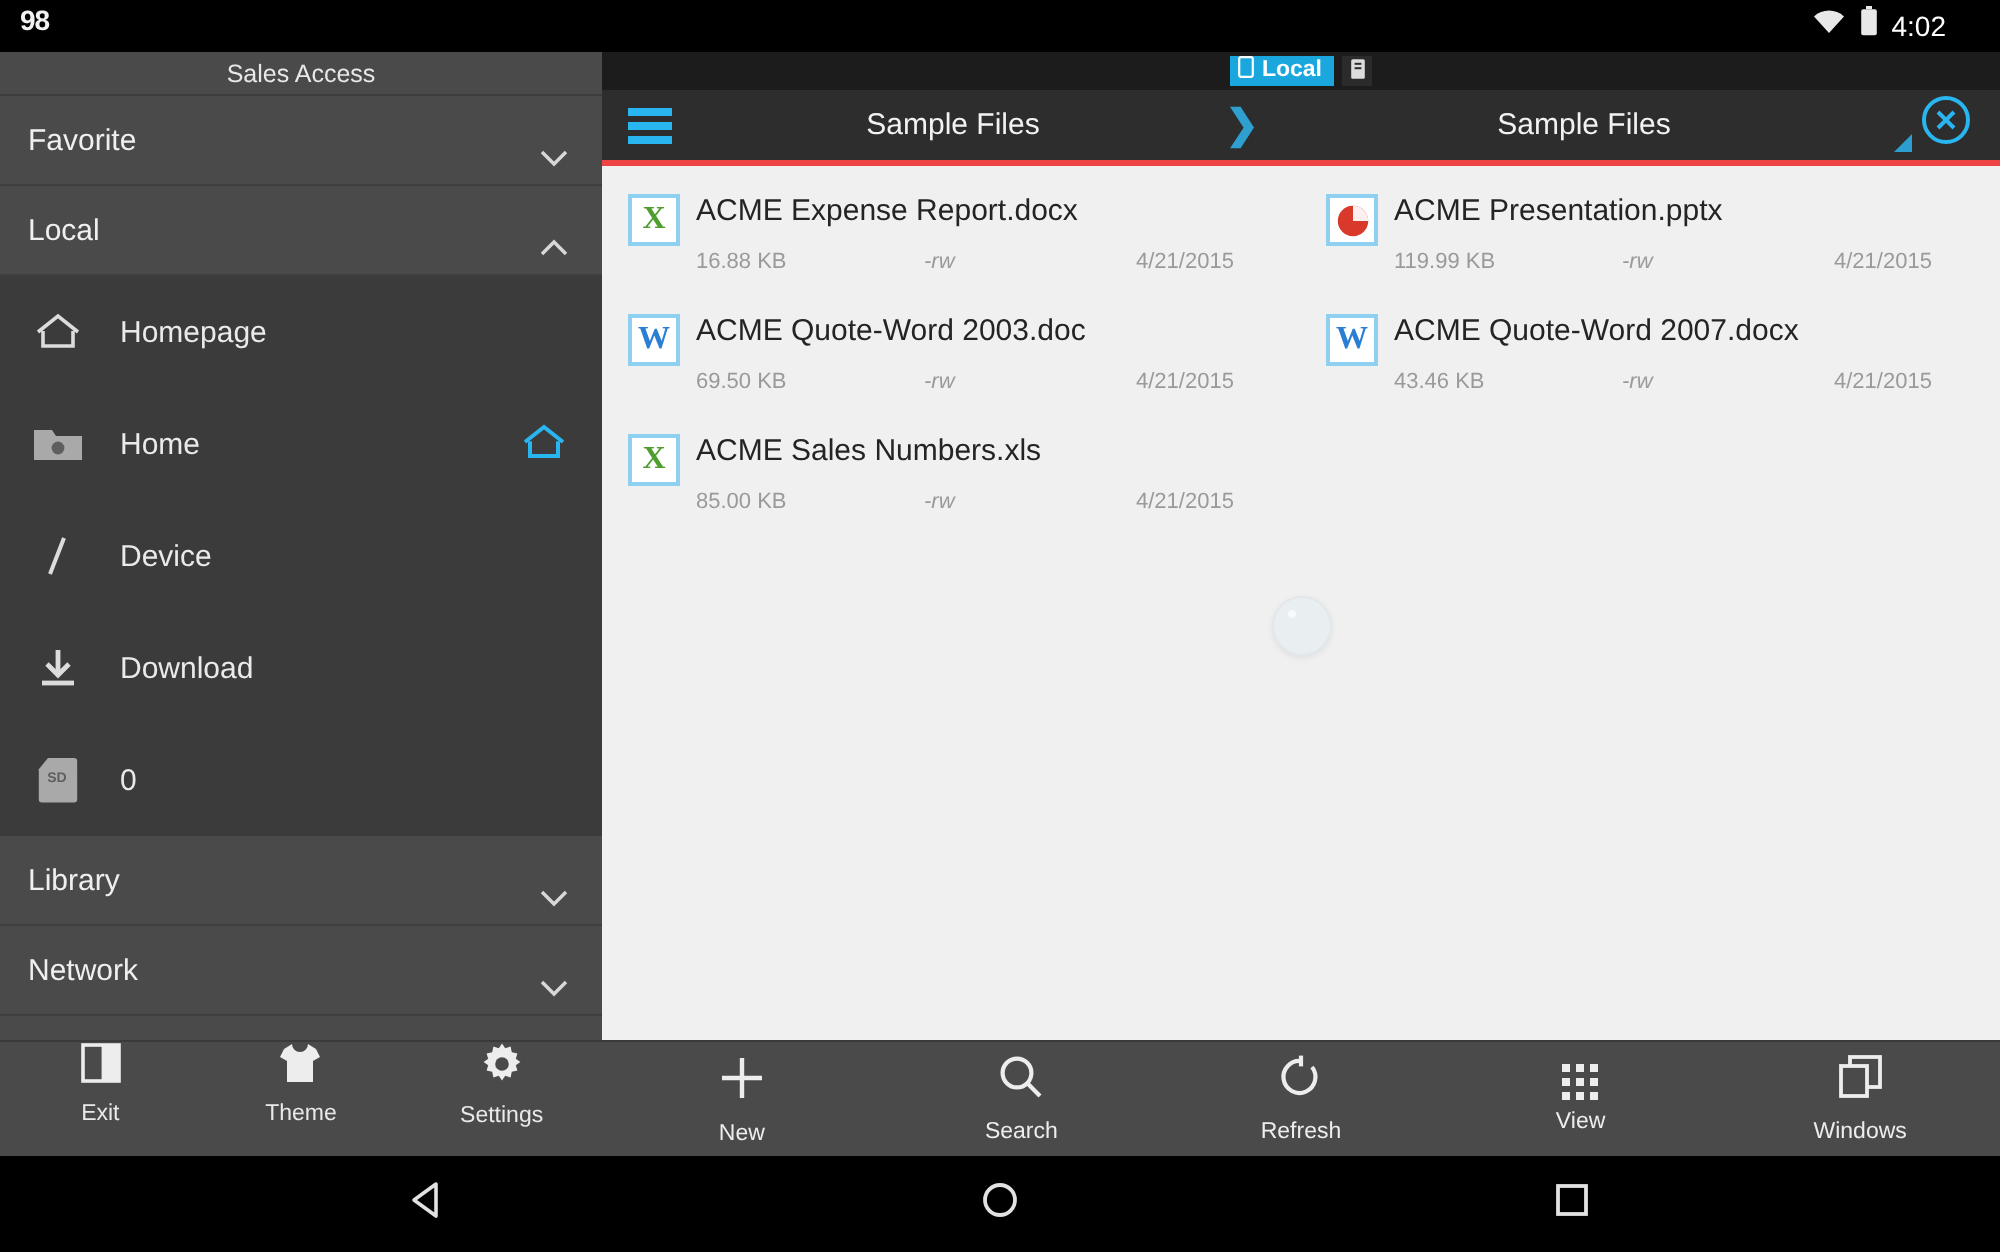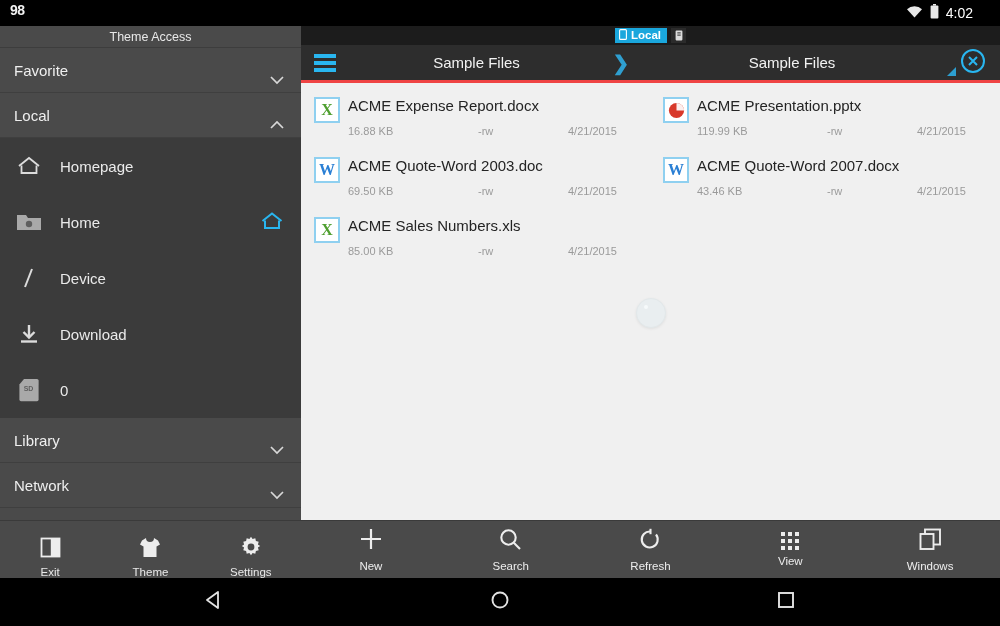--- a/index.html
+++ b/index.html
@@ -57,21 +57,21 @@
   }
   .sb-item .lbl { color:#eaeaea; font-size:15px; }
   .sb-item .trailing {
     position:absolute; right:18px; top:50%; transform:translateY(-50%);
     width:22px; height:22px;
   }
 
   
   .sb-toolbar {
     position:absolute; left:0; top:520px; width:301px; height:58px;
-    background:#4a4a4a; display:flex; align-items:flex-end;
+    background:#4a4a4a; display:flex; align-items:flex-start;
     border-top:1px solid #3a3a3a;
   }
   .sb-tb-item {
     flex:1; display:flex; flex-direction:column; align-items:center; justify-content:center;
     gap:4px; color:#e9e9e9;
   }
   .sb-tb-item .tb-label { font-size:11.5px; }
 
   
   .main { position:absolute; left:301px; top:26px; width:699px; height:494px; background:#f0f0f0; }
@@ -122,21 +122,21 @@
     font-weight:bold; font-size:16px; font-family:"Liberation Serif", serif;
   }
   .fi-x { color:#4f9f2f; }
   .fi-w { color:#2a7fd4; }
   .file-name {
     position:absolute; left:47px; top:6px;
     color:#242424; font-size:15px; white-space:nowrap;
   }
   .file-meta { position:absolute; top:34px; left:47px; width:300px; height:14px; }
   .fm-size { position:absolute; left:0;   color:#9a9a9a; font-size:11px; }
-  .fm-perm { position:absolute; left:130px; color:#9a9a9a; font-size:11px; }
+  .fm-perm { position:absolute; left:114px; color:#9a9a9a; font-size:11px;font-style:italic; }
   .fm-date { position:absolute; left:220px; color:#9a9a9a; font-size:11px; }
 
   .spinner {
     position:absolute; left:50%; top:215px; transform:translateX(-50%);
     width:30px; height:30px; border-radius:50%;
     background:#e9eef0; border:1px solid #e2e8ea;
     box-shadow:0 1px 3px rgba(0,0,0,0.07);
   }
   .spinner:after {
     content:""; position:absolute; left:7px; top:6px;
@@ -183,21 +183,21 @@
         <svg width="9" height="15" viewBox="0 0 9 15">
             <rect x="3" y="0" width="3" height="1.6" fill="#e8e8e8"></rect>
             <rect x="0.6" y="1.6" width="7.8" height="13" rx="1" fill="#e8e8e8"></rect>
           </svg>
       </span>
       <span class="sb-clock">4:02</span>
     </div>
   </div>
 
   <div class="sidebar">
-    <div class="fastaccess-title">Theme Access</div>
+    <div class="fastaccess-title">Sales Access</div>
 
     <div class="sb-section">
       <span>Favorite</span>
       <span class="chev">
         <svg width="18" height="18" viewBox="0 0 18 18">
             <path d="M3 6 L9 12 L15 6" stroke="#d8d8d8" stroke-width="1.7" fill="none"></path>
           </svg>
       </span>
     </div>
 

